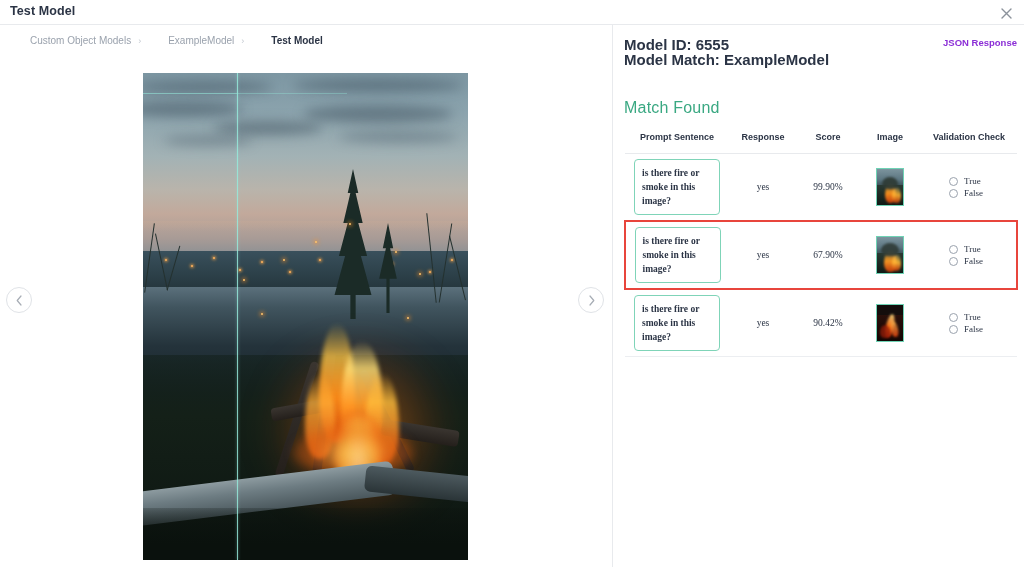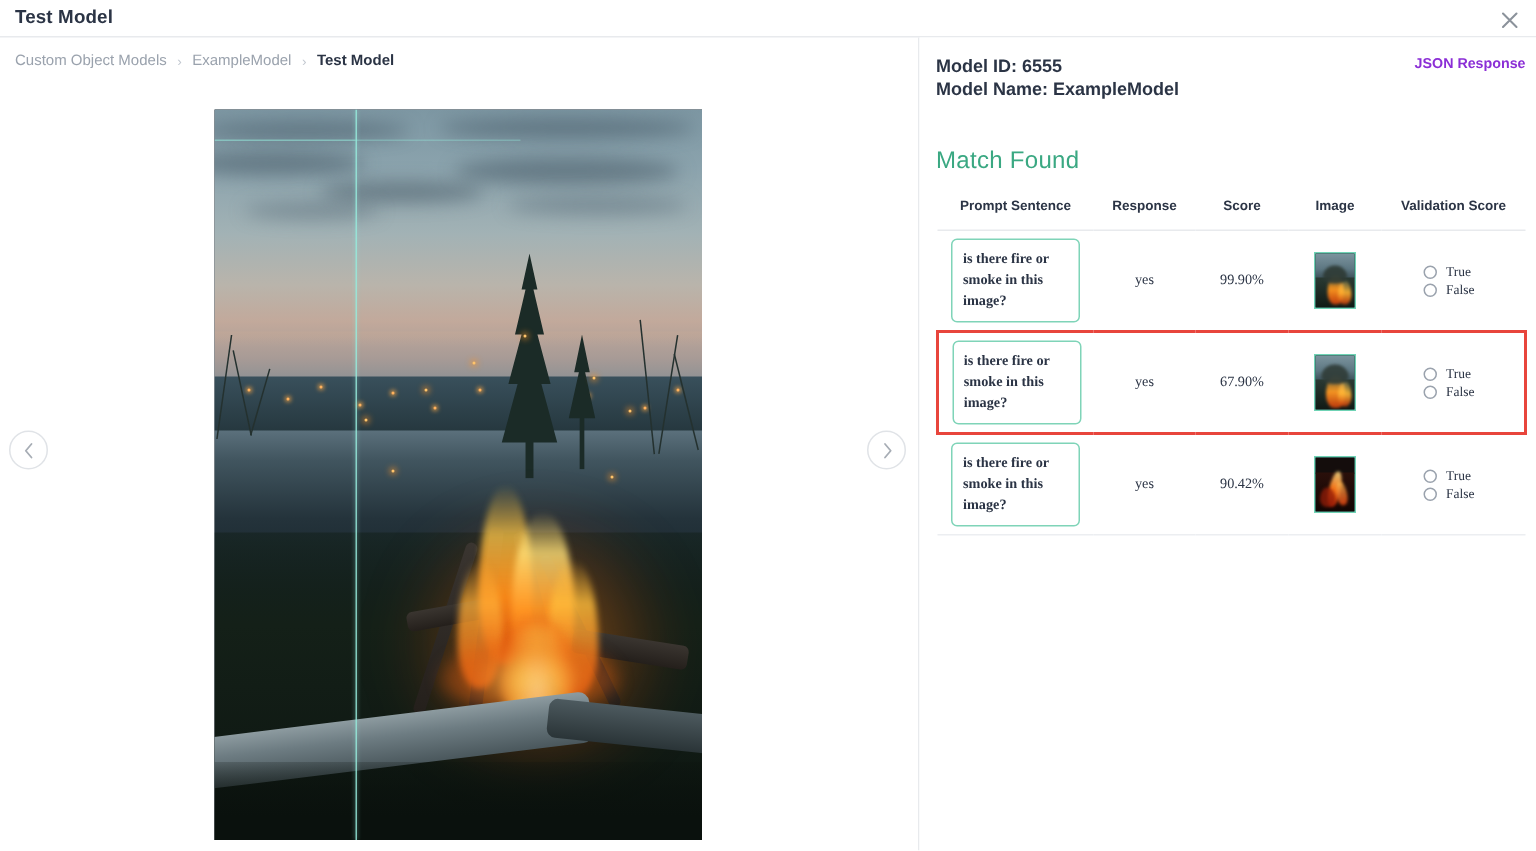--- a/index.html
+++ b/index.html
@@ -44,21 +44,21 @@
 
   
   .breadcrumb {
     position: absolute;
     left: 10px; top: 35px;
     display: flex; align-items: center;
     font-size: 10px;
     color: #9aa2ad;
     white-space: nowrap;
   }
-  .breadcrumb .crumb { cursor: pointer; }
+  .breadcrumb .crumb { cursor: pointer; margin-left: 20px; }
   .breadcrumb .crumb.current {
     color: #2b3445;
     font-weight: bold;
     cursor: default;
   }
   .breadcrumb .sep {
     margin: 0 7px;
     color: #c2c8d0;
     font-size: 9px;
   }
@@ -185,21 +185,21 @@
   
   .results {
     position: absolute;
     left: 613px; top: 25px;
     width: 411px; height: 542px;
     background: #ffffff;
   }
   .meta {
     position: absolute;
     left: 11px; top: 12px;
-    font-size: 12px;
+    font-size: 15px;
     color: #2b3445;
     line-height: 15px;
   }
   .meta b { font-weight: bold; }
   .meta .lbl { font-weight: bold; }
   .json-link {
     position: absolute;
     right: 7px; top: 12px;
     font-size: 9.5px;
     font-weight: bold;
@@ -427,21 +427,21 @@
   <div class="divider"></div>
 
   <div class="results">
 
     <div class="meta">
       <div>
         <span class="lbl">Model ID:</span>
         <b>6555</b>
       </div>
       <div>
-        <span class="lbl">Model Name:</span>
+        <span class="lbl">Model Match:</span>
         <b>ExampleModel</b>
       </div>
     </div>
 
     <div class="json-link">JSON Response</div>
 
     <div class="match-title">Match Found</div>
 
     <table class="result-table">
       <colgroup>
@@ -450,21 +450,21 @@
           <col class="col-score">
           <col class="col-img">
           <col class="col-valid">
       </colgroup>
       <thead>
         <tr>
           <th>Prompt Sentence</th>
           <th>Response</th>
           <th>Score</th>
           <th>Image</th>
-          <th>Validation Score</th>
+          <th>Validation Check</th>
         </tr>
       </thead>
       <tbody>
 
         <tr class="row">
           <td>
             <span class="prompt-box">is there fire or smoke in this image?</span>
           </td>
           <td>yes</td>
           <td>99.90%</td>

